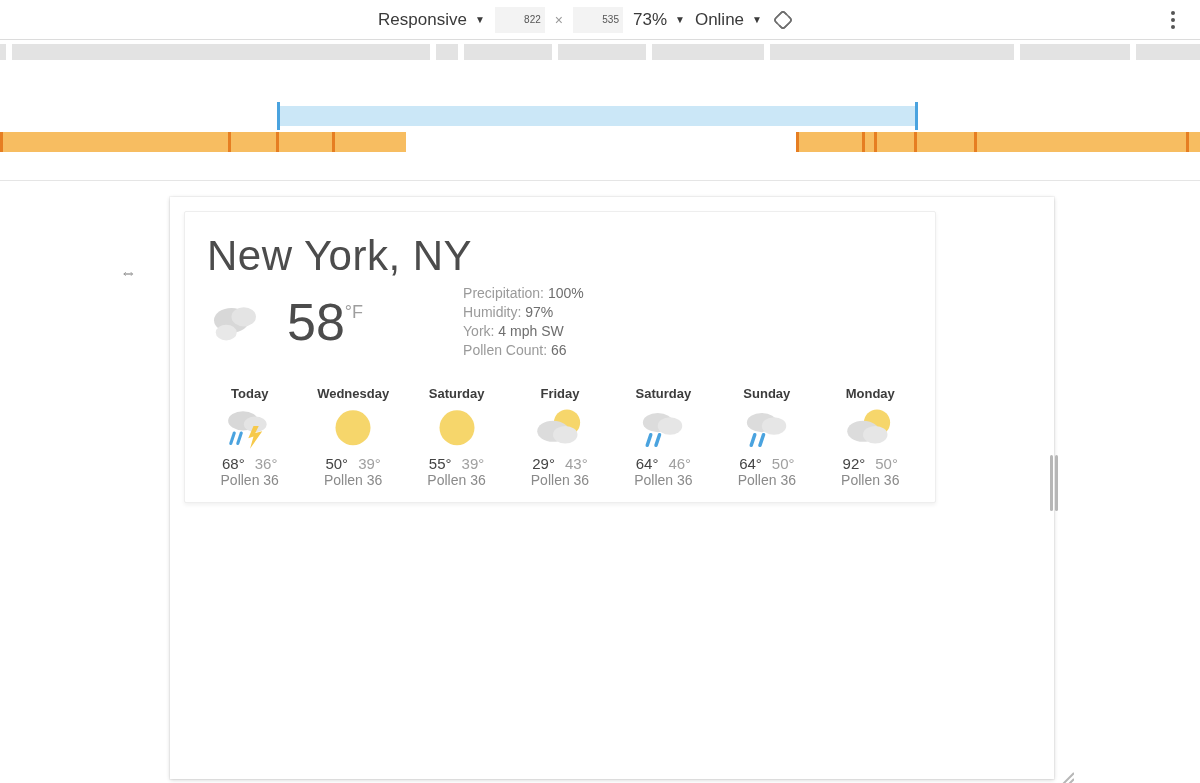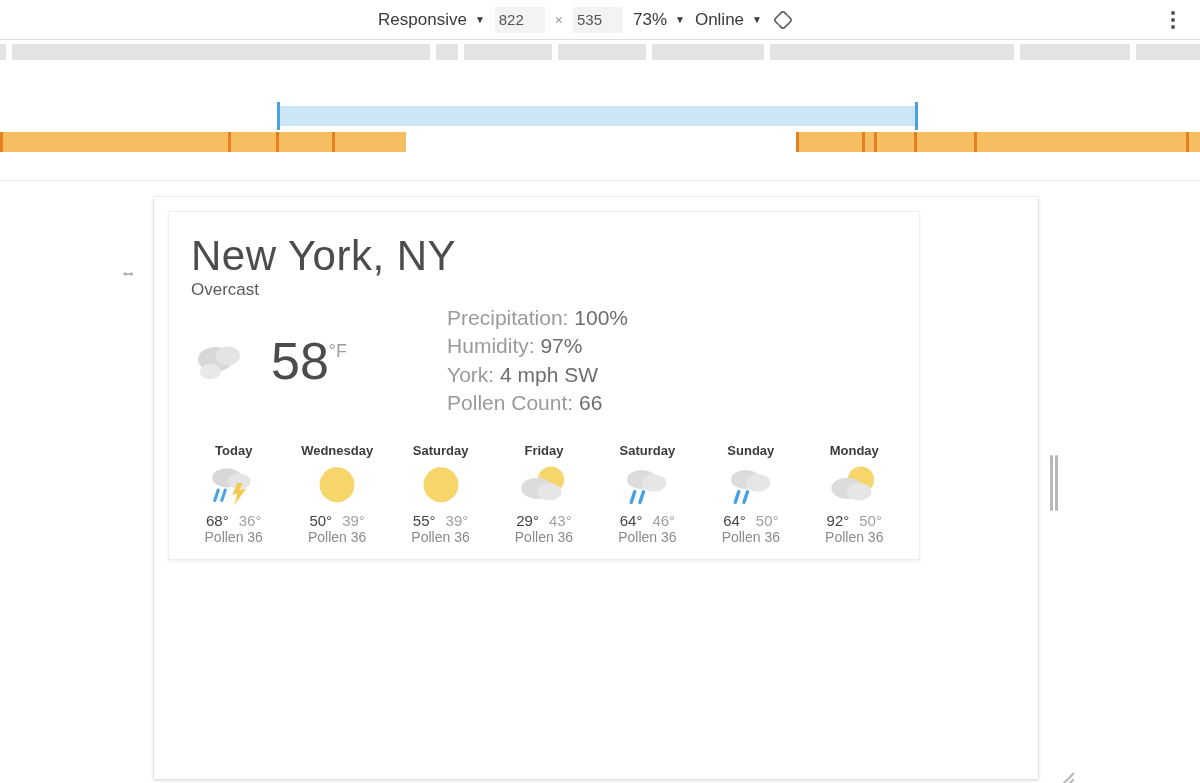--- a/index.html
+++ b/index.html
@@ -16,22 +16,22 @@
     font-size: 17px;
     color: #3a3a3a;
   }
   .toolbar-center { display: flex; align-items: center; gap: 10px; margin-left: auto; margin-right: auto; }
   .toolbar-right { display: flex; align-items: center; gap: 14px; }
   .dim-input {
     width: 50px;
     height: 26px;
     background: #f3f3f3;
     border: none;
-    text-align: left;
-    font-size: 15px;
+    text-align: right;
+    font-size: 10px;
     color: #555;
     padding: 2px 4px;
   }
   .x-sep { color: #999; font-size: 14px; }
   .dd { cursor: pointer; display: inline-flex; align-items: center; gap: 8px; }
   .tri { font-size: 10px; }
   .rotate-icon svg { width: 22px; height: 22px; display:block; }
   .kebab { width: 22px; height: 28px; display:flex; flex-direction:column; align-items:center; justify-content:center; gap:3px; cursor:pointer; margin-right:6px;}
   .kebab span { width:4px; height:4px; border-radius:50%; background:#555; }
 
@@ -46,21 +46,21 @@
 
   
   .canvas-area {
     position: relative;
     height: calc(783px - 40px - 96px);
     margin-top: 44px;
     border-top: 1px solid #e5e5e5;
   }
   .viewport {
     position: absolute;
-    left: 154px;
+    left: 170px;
     top: 16px;
     width: 884px;
     height: 582px;
     box-shadow: 0 1px 4px rgba(0,0,0,0.18), 0 0 0 1px rgba(0,0,0,0.03);
     background: #fff;
   }
   .resize-left-cursor {
     position: absolute;
     left: 120px;
     top: 82px;
@@ -99,21 +99,21 @@
   }
   .city { font-size: 42px; color:#4c4c4c; font-weight: 400; letter-spacing: 0.5px; }
   .date { font-size: 17px; margin-top: 8px; color:#5a5a5a;}
   .cond { font-size: 17px; color:#5a5a5a; }
 
   .current-row { display:flex; margin-top: 4px; }
   .cur-left { display:flex; align-items:center; gap:24px; }
   .big-icon { width:56px; height:56px; }
   .cur-temp { font-size: 52px; color:#4c4c4c; font-weight:300; line-height:1; }
   .unit-f { font-size: 18px; color:#9e9e9e; position:relative; top:6px; }
-  .details { margin-left: 100px; font-size: 21px; color:#6e6e6e; line-height: 1.35; }
+  .details { margin-left: 100px; font-size: 14px; color:#6e6e6e; line-height: 1.35; }
   .details .lab { color:#9a9a9a; }
 
   .forecast-row { display:flex; justify-content:flex-start; gap:18px; margin-top: 26px; }
   .day { width: 92px; text-align:center; font-size:14px; }
   .day .name { font-weight:600; color:#3c3c3c; margin-bottom:4px; font-size:13px;}
   .day .ic { width:56px; height:44px; margin: 2px auto 6px; }
   .day .temps { font-size:15px; }
   .day .hi { color:#444; }
   .day .lo { color:#a0a0a0; margin-left:10px;}
   .day .pollen { font-size:14px; color:#8a8a8a; }
@@ -189,21 +189,20 @@
   </div>
 
 <div class="canvas-area">
 
   <span class="resize-left-cursor">⇔</span>
 
   <div class="viewport">
 
     <div class="card">
       <div class="city">New York, NY</div>
-      <div class="cond">Overcast</div>
 
       <div class="current-row">
         <div class="cur-left">
           <div class="big-icon">
             <svg viewBox="0 0 64 64">
               <ellipse cx="28" cy="30" rx="20" ry="14" fill="#d8d8d8"></ellipse>
               <ellipse cx="42" cy="26" rx="14" ry="11" fill="#e4e4e4"></ellipse>
               <ellipse cx="22" cy="44" rx="12" ry="9" fill="#e8e8e8"></ellipse>
             </svg>
           </div>

